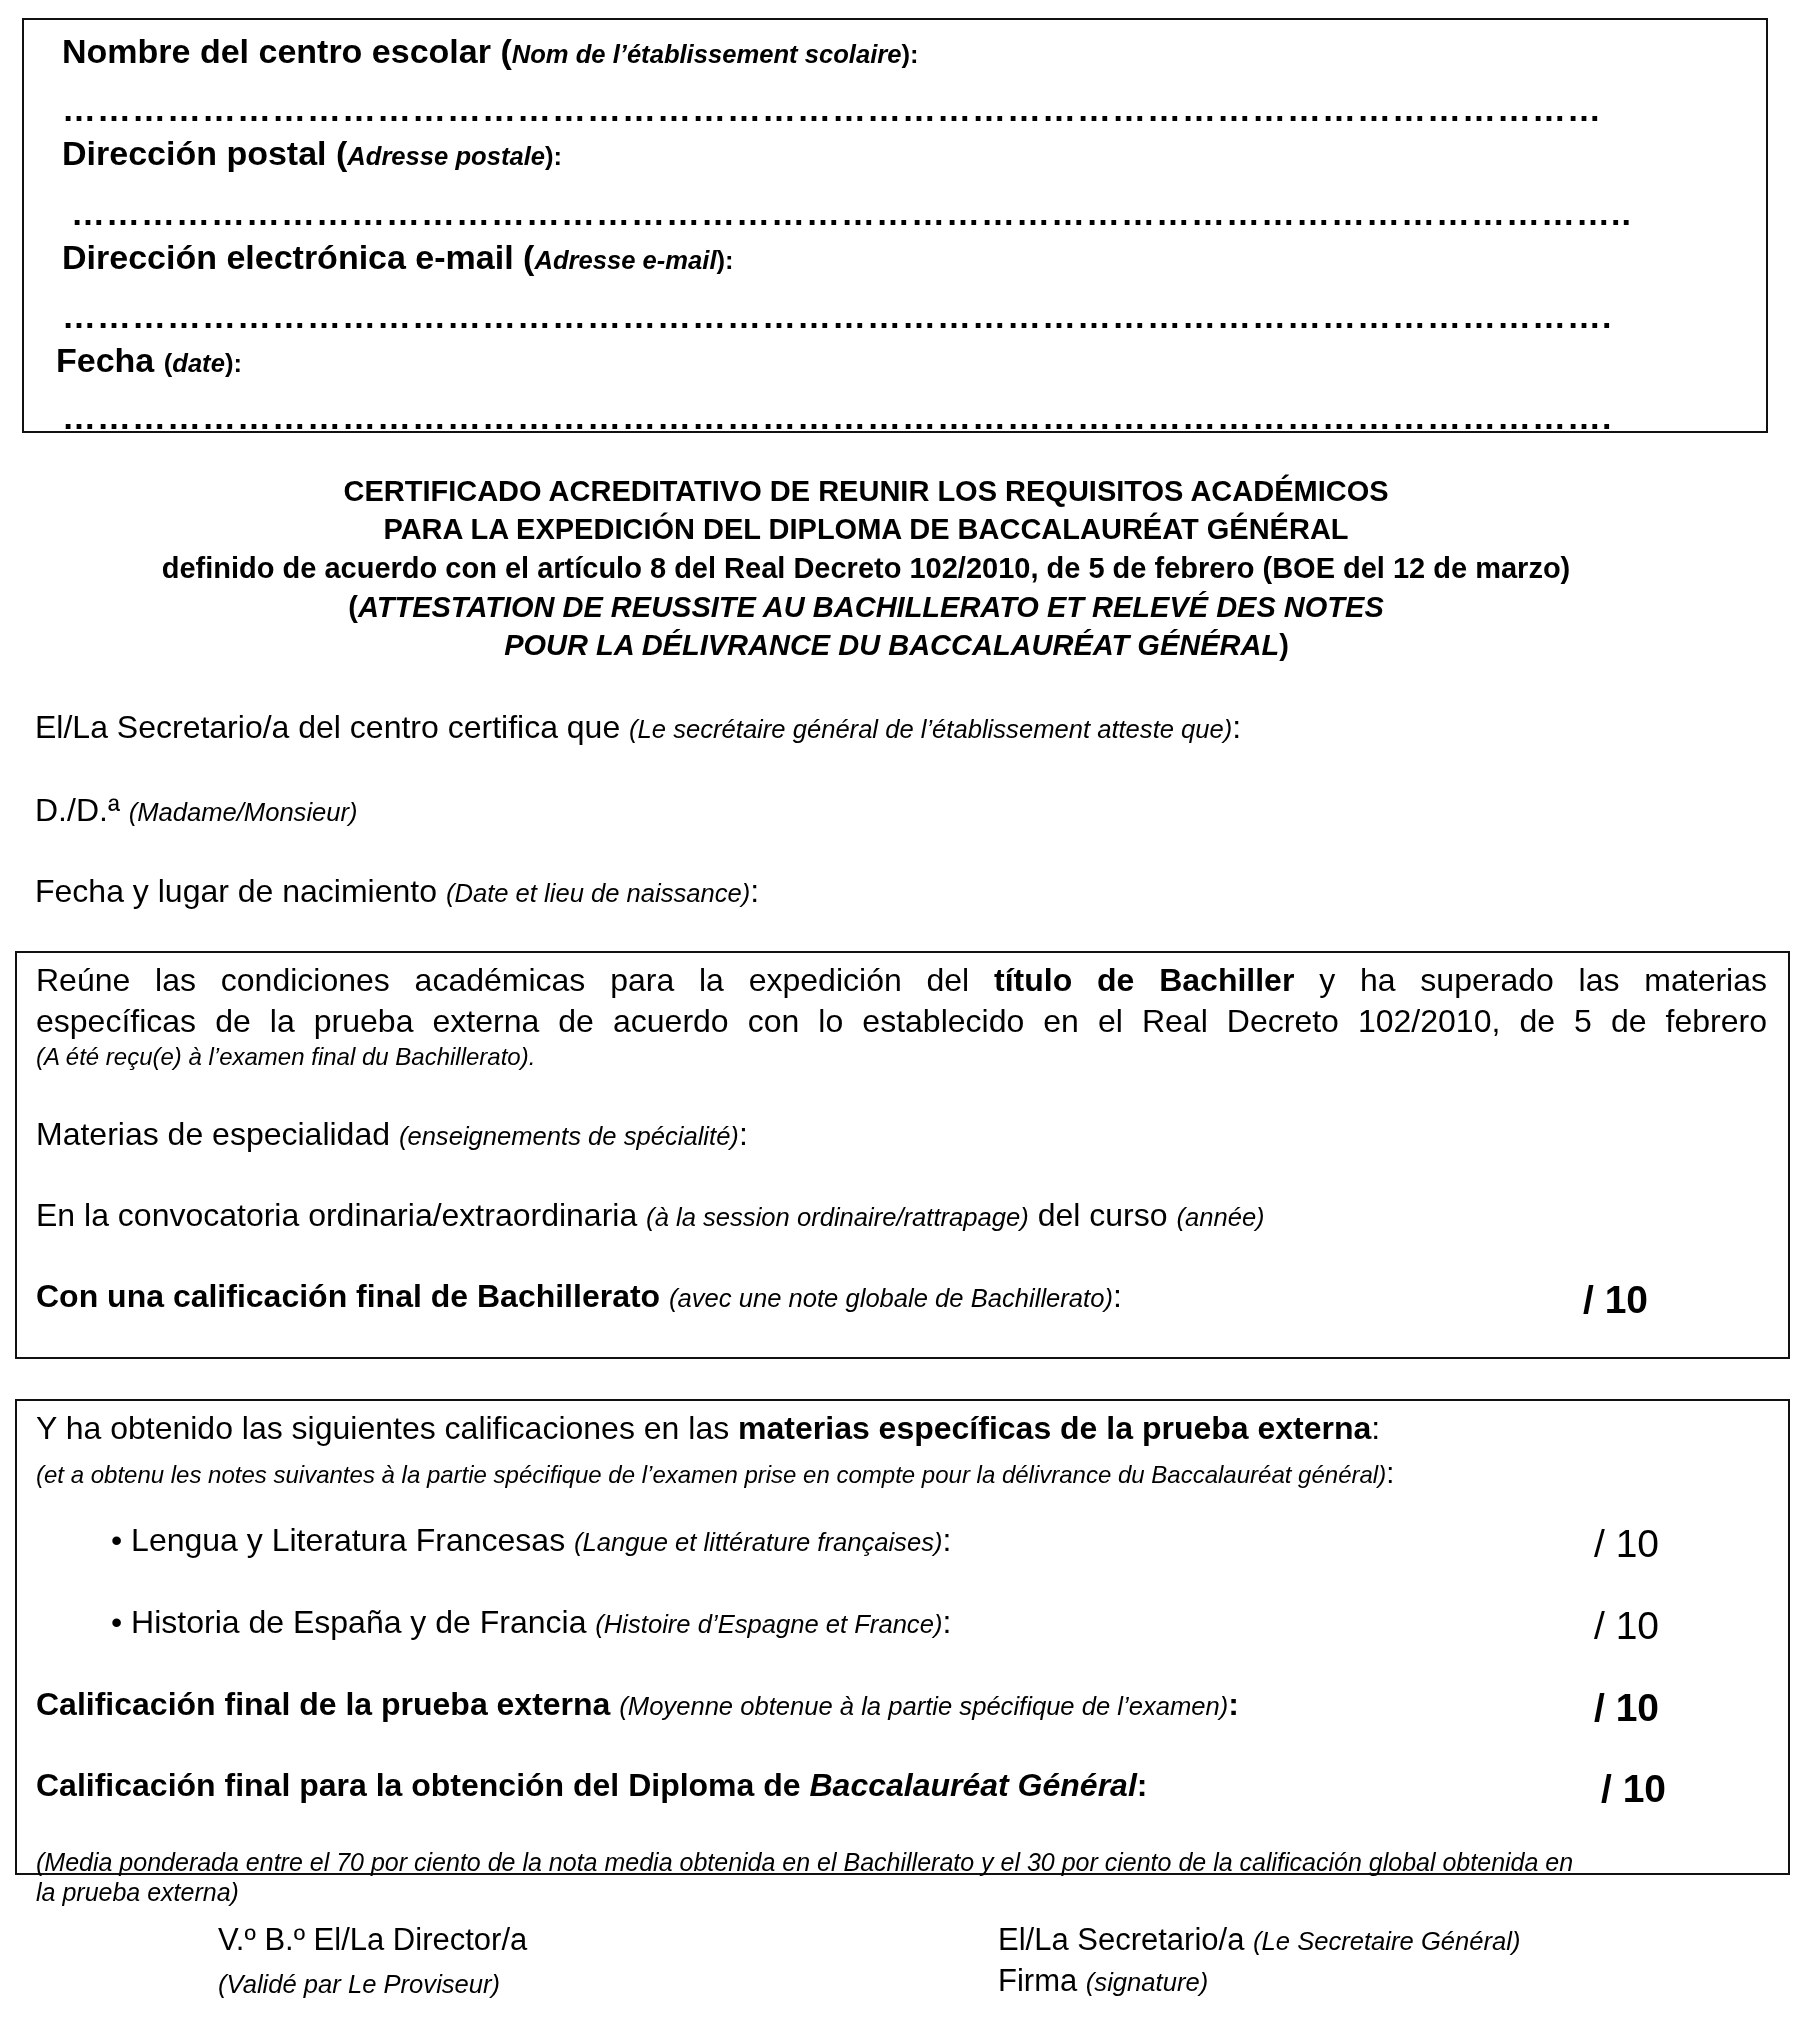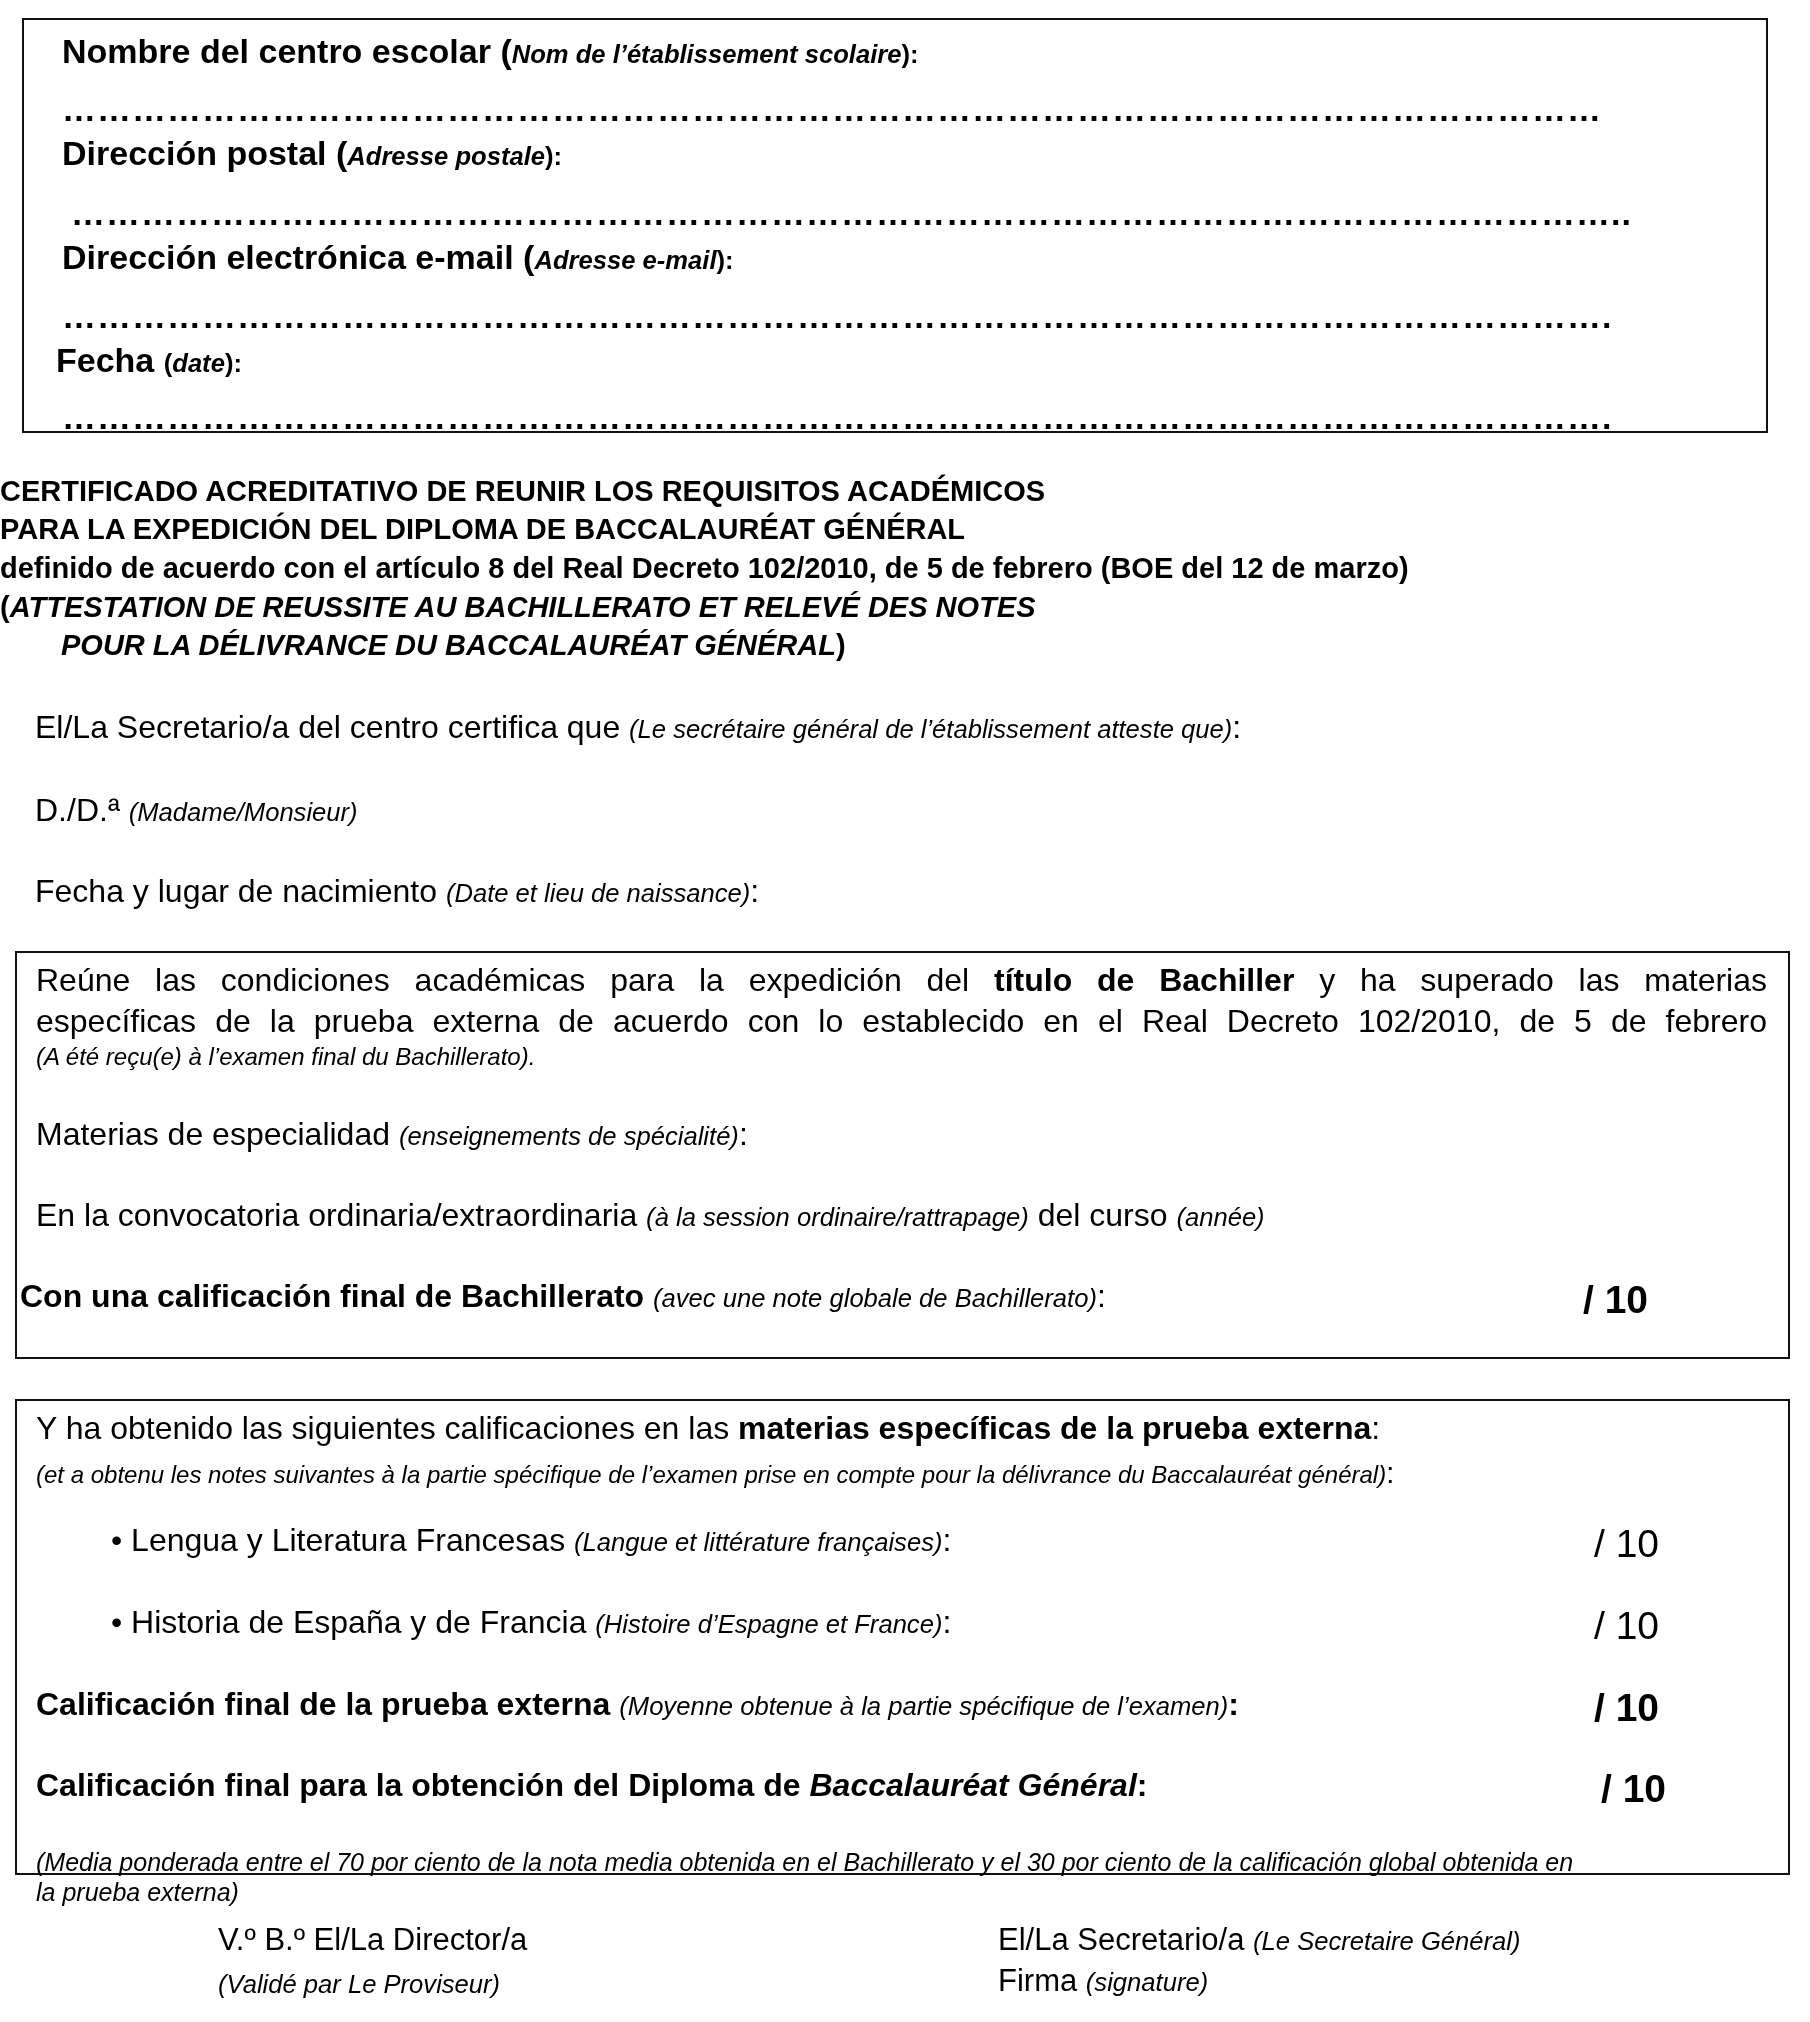--- a/index.html
+++ b/index.html
@@ -13,21 +13,21 @@
     .i { font-style: italic; }
 
     
     #box-school { left: 22px; top: 18px; width: 1746px; height: 415px; }
     .hdr-label { font-size: 34px; font-weight: bold; }
     .hdr-label .fr { font-size: 25.6px; font-style: italic; margin-top: 35px; }
     .hdr-label .fr-up { font-size: 25.6px; font-weight: bold; }
     .dots { font-size: 34px; font-weight: bold; letter-spacing: 1px; line-height: 1; }
 
     
-    .title-line { left: 0; width: 1732px; text-align: left; font-size: 29px; font-weight: bold; }
+    .title-line { left: 0; width: 1732px; text-align: center; font-size: 29px; font-weight: bold; }
 
     
     .body-line { font-size: 32px; }
     .body-line .fr { font-size: 25.6px; font-style: italic; }
     .small-it { font-size: 25.6px; font-style: italic; }
 
     #box-reqs { left: 14.5px; top: 951px; width: 1775px; height: 408px; }
     #box-grades { left: 14.5px; top: 1399px; width: 1775px; height: 476px; }
 
     .para-justify {
@@ -97,21 +97,21 @@
 </div>
 <div class="para-justify" style="top:1000px;">específicas de la prueba externa de acuerdo con lo establecido en el Real Decreto 102/2010, de 5 de febrero</div>
 <div class="abs small-it" style="left:36px; top:1043px; font-size:24px;">(A été reçu(e) à l’examen final du Bachillerato).</div>
 
 <div class="abs body-line" style="left:36px; top:1116px;">
   <span>Materias de especialidad </span><span class="fr">(enseignements de spécialité)</span><span>:</span>
 </div>
 <div class="abs body-line" style="left:36px; top:1197px;">
   <span>En la convocatoria ordinaria/extraordinaria </span><span class="fr">(à la session ordinaire/rattrapage)</span><span> del curso </span><span class="fr">(année)</span>
 </div>
-<div class="abs body-line" style="left:20px; top:1278px;">
+<div class="abs body-line" style="left:36px; top:1278px;">
   <span class="b">Con una calificación final de Bachillerato </span><span class="fr">(avec une note globale de Bachillerato)</span><span>:</span>
 </div>
 <div class="abs grade b" style="left:1583px; top:1278px;">/ 10</div>
 
 <div class="box" id="box-grades"></div>
 
 <div class="abs body-line" style="left:36px; top:1410px;">
   <span>Y ha obtenido las siguientes calificaciones en las </span><span class="b">materias específicas de la prueba externa</span><span>:</span>
 </div>
 <div class="abs" style="left:36px; top:1457px; font-size:24px;">

